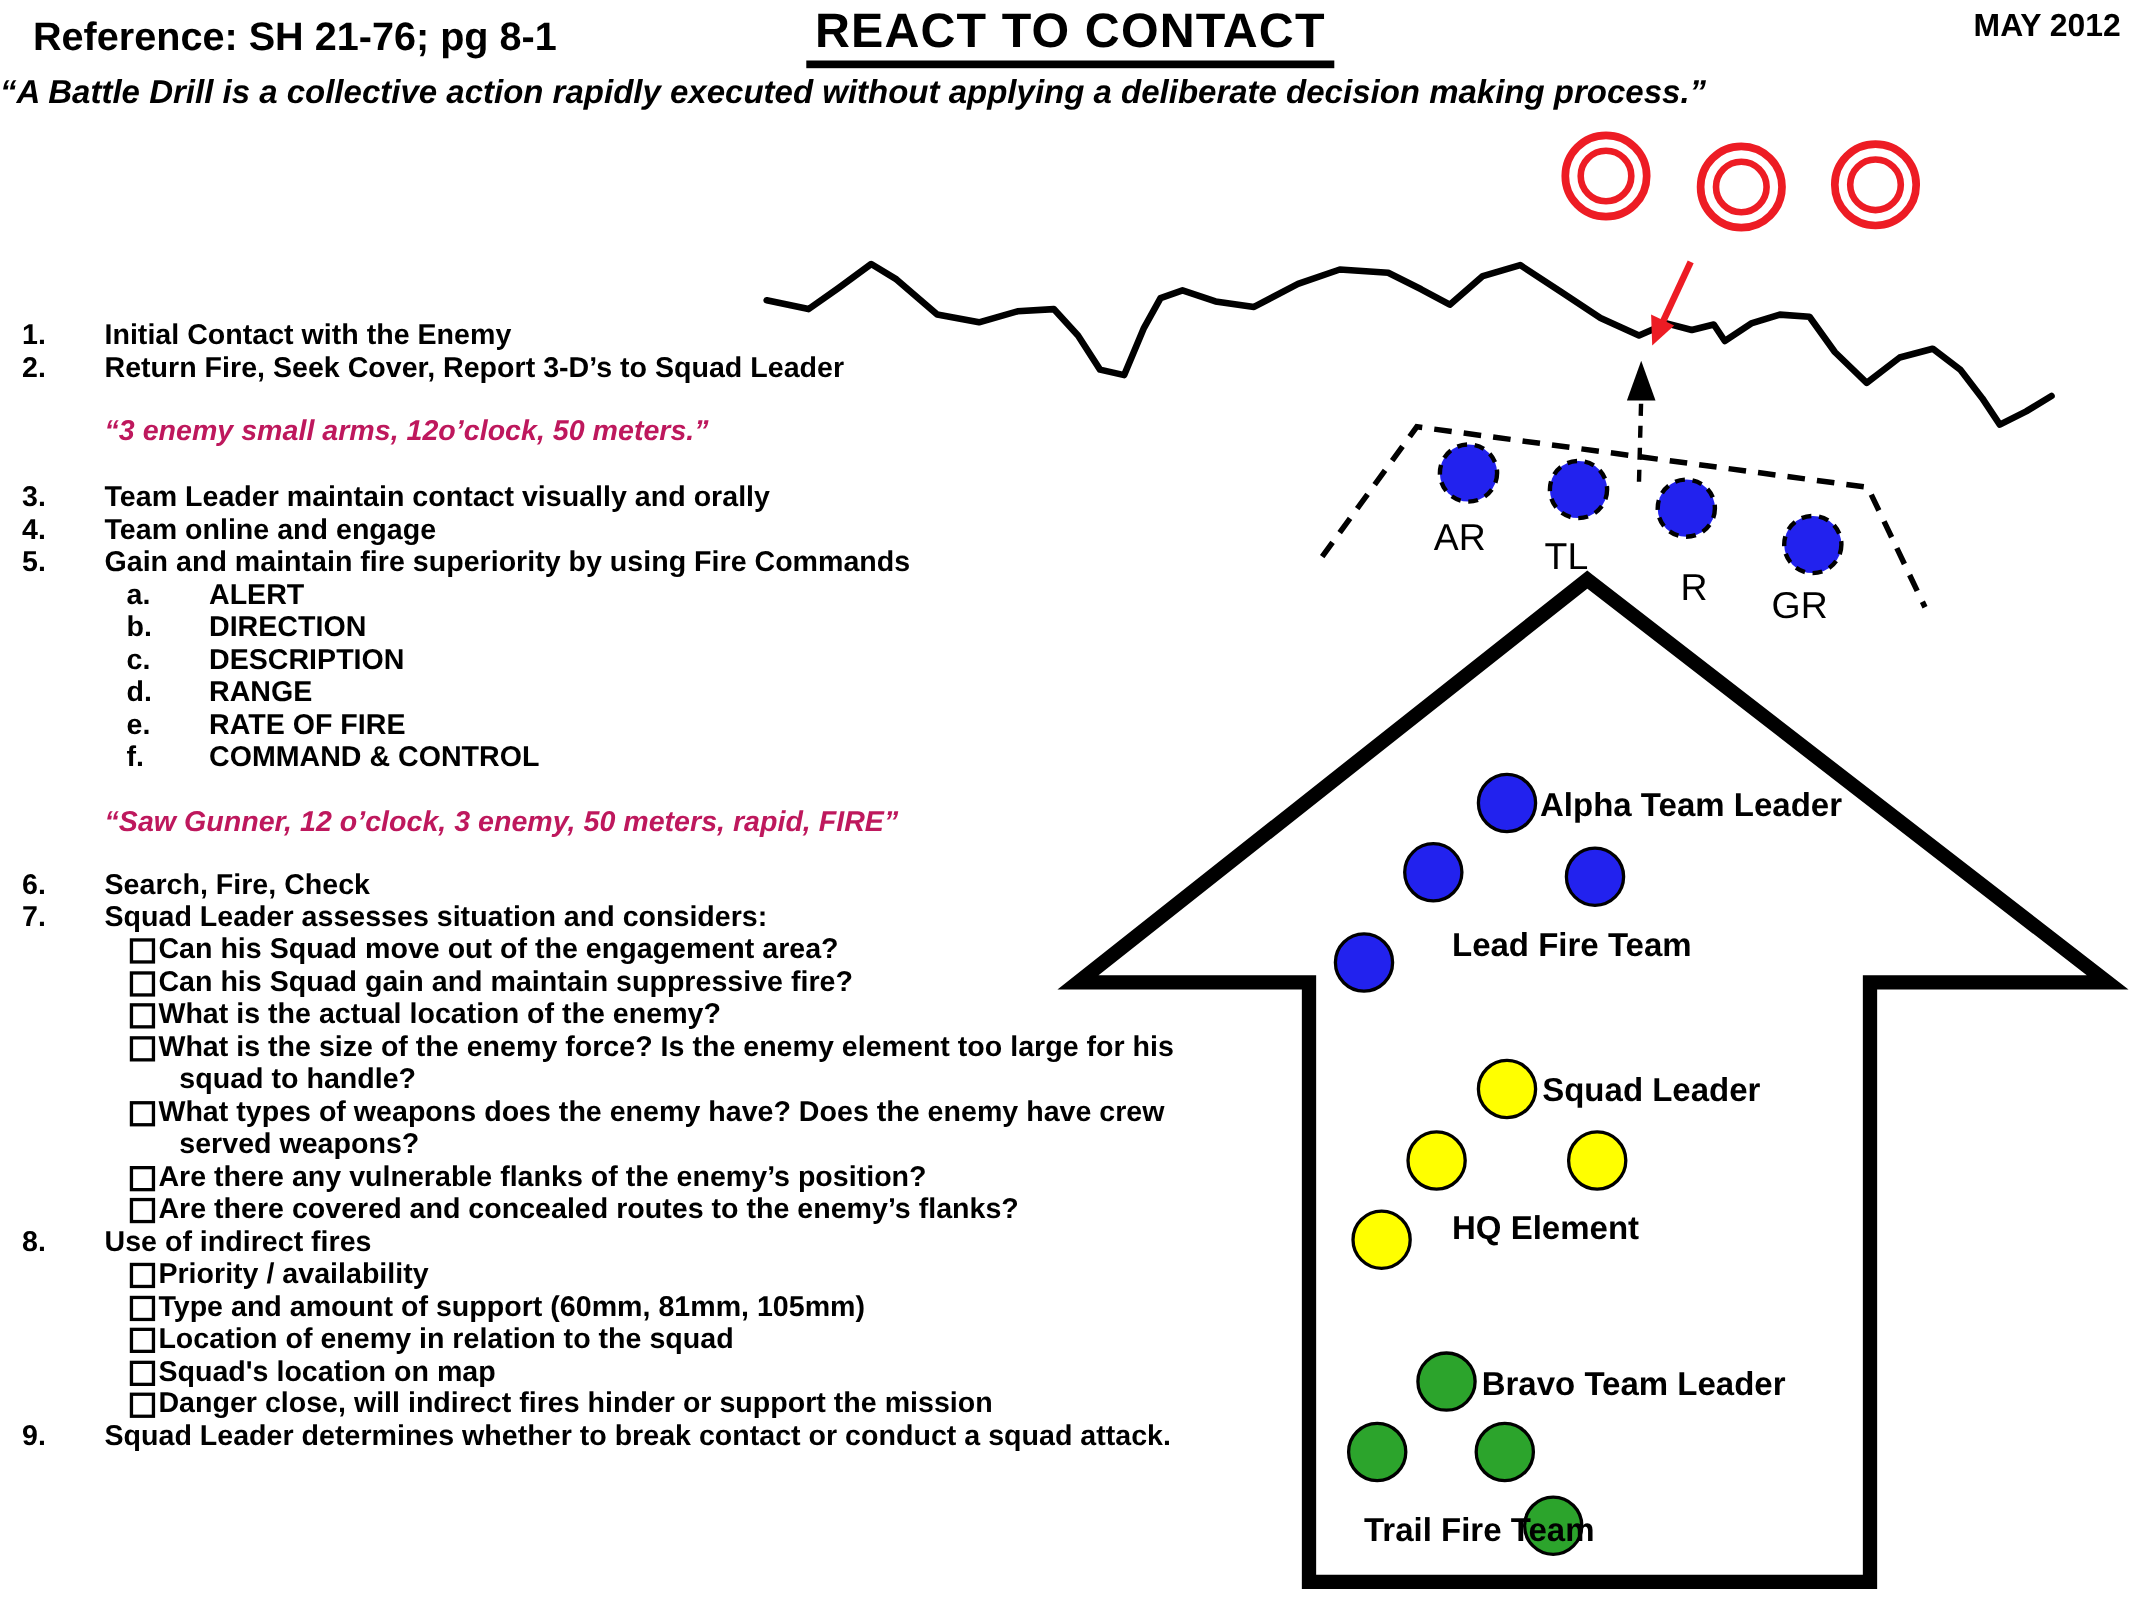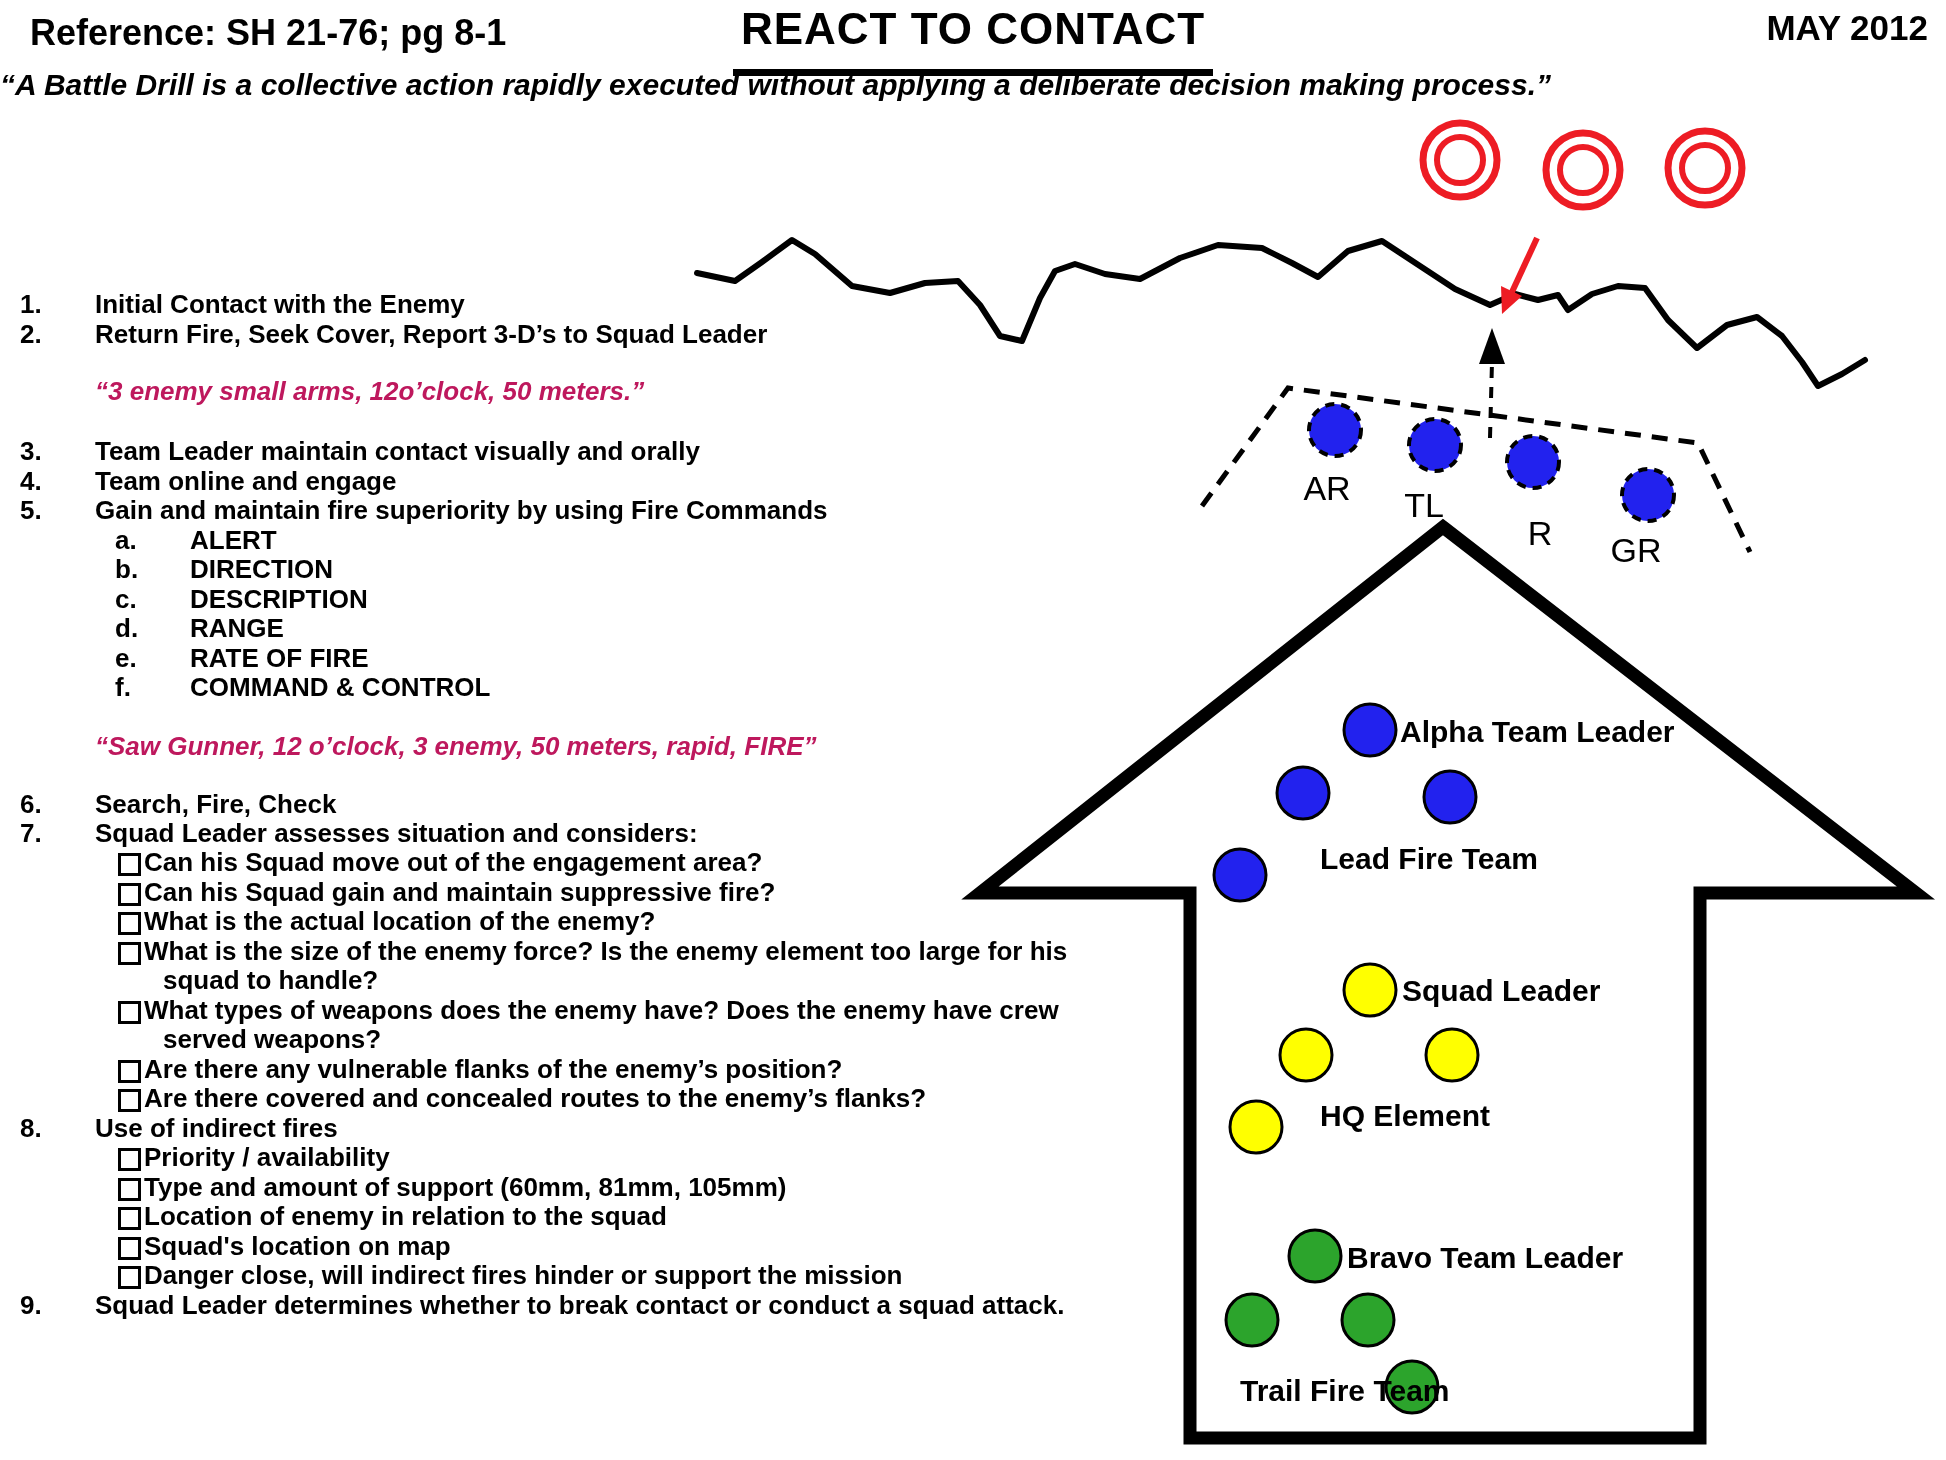--- a/index.html
+++ b/index.html
@@ -1,23 +1,23 @@
 <!DOCTYPE html>
 <html><head>
 <meta charset="utf-8">
 <style>
   html,body{margin:0;padding:0;background:#fff;}
   .page{position:relative;width:1946px;height:1460px;background:#ffffff;overflow:hidden;
         font-family:"Liberation Sans",sans-serif;color:#000;}
   
   .hdr-ref{position:absolute;left:30px;top:12px;font-size:36px;font-weight:bold;white-space:nowrap;}
-  .hdr-date{position:absolute;right:18px;top:8px;font-size:35px;font-weight:bold;white-space:nowrap;}
+  .hdr-date{position:absolute;right:18px;top:8px;font-size:29px;font-weight:bold;white-space:nowrap;}
   .title-wrap{position:absolute;left:0;right:0;top:4px;text-align:center;}
   .title-wrap .t{display:inline-block;font-size:44px;font-weight:bold;letter-spacing:1px;
-                 border-bottom:7px solid #000;padding:0 8px 15px 8px;}
+                 border-bottom:7px solid #000;padding:0 8px 1px 8px;}
   .subtitle{position:absolute;left:0;right:0;top:68px;
             font-size:30px;font-weight:bold;font-style:italic;white-space:nowrap;}
   
   .row{position:absolute;left:0;font-size:26px;font-weight:bold;white-space:nowrap;height:30px;}
   .row .num{position:absolute;left:20px;top:0;}
   .row .txt{position:absolute;left:95px;top:0;}
   .row.sub .num{left:115px;}
   .row.sub .txt{left:190px;}
   .row.quote .txt{left:95px;color:#be185d;font-style:italic;}
   .row.check .txt{left:118px;display:flex;align-items:center;}

